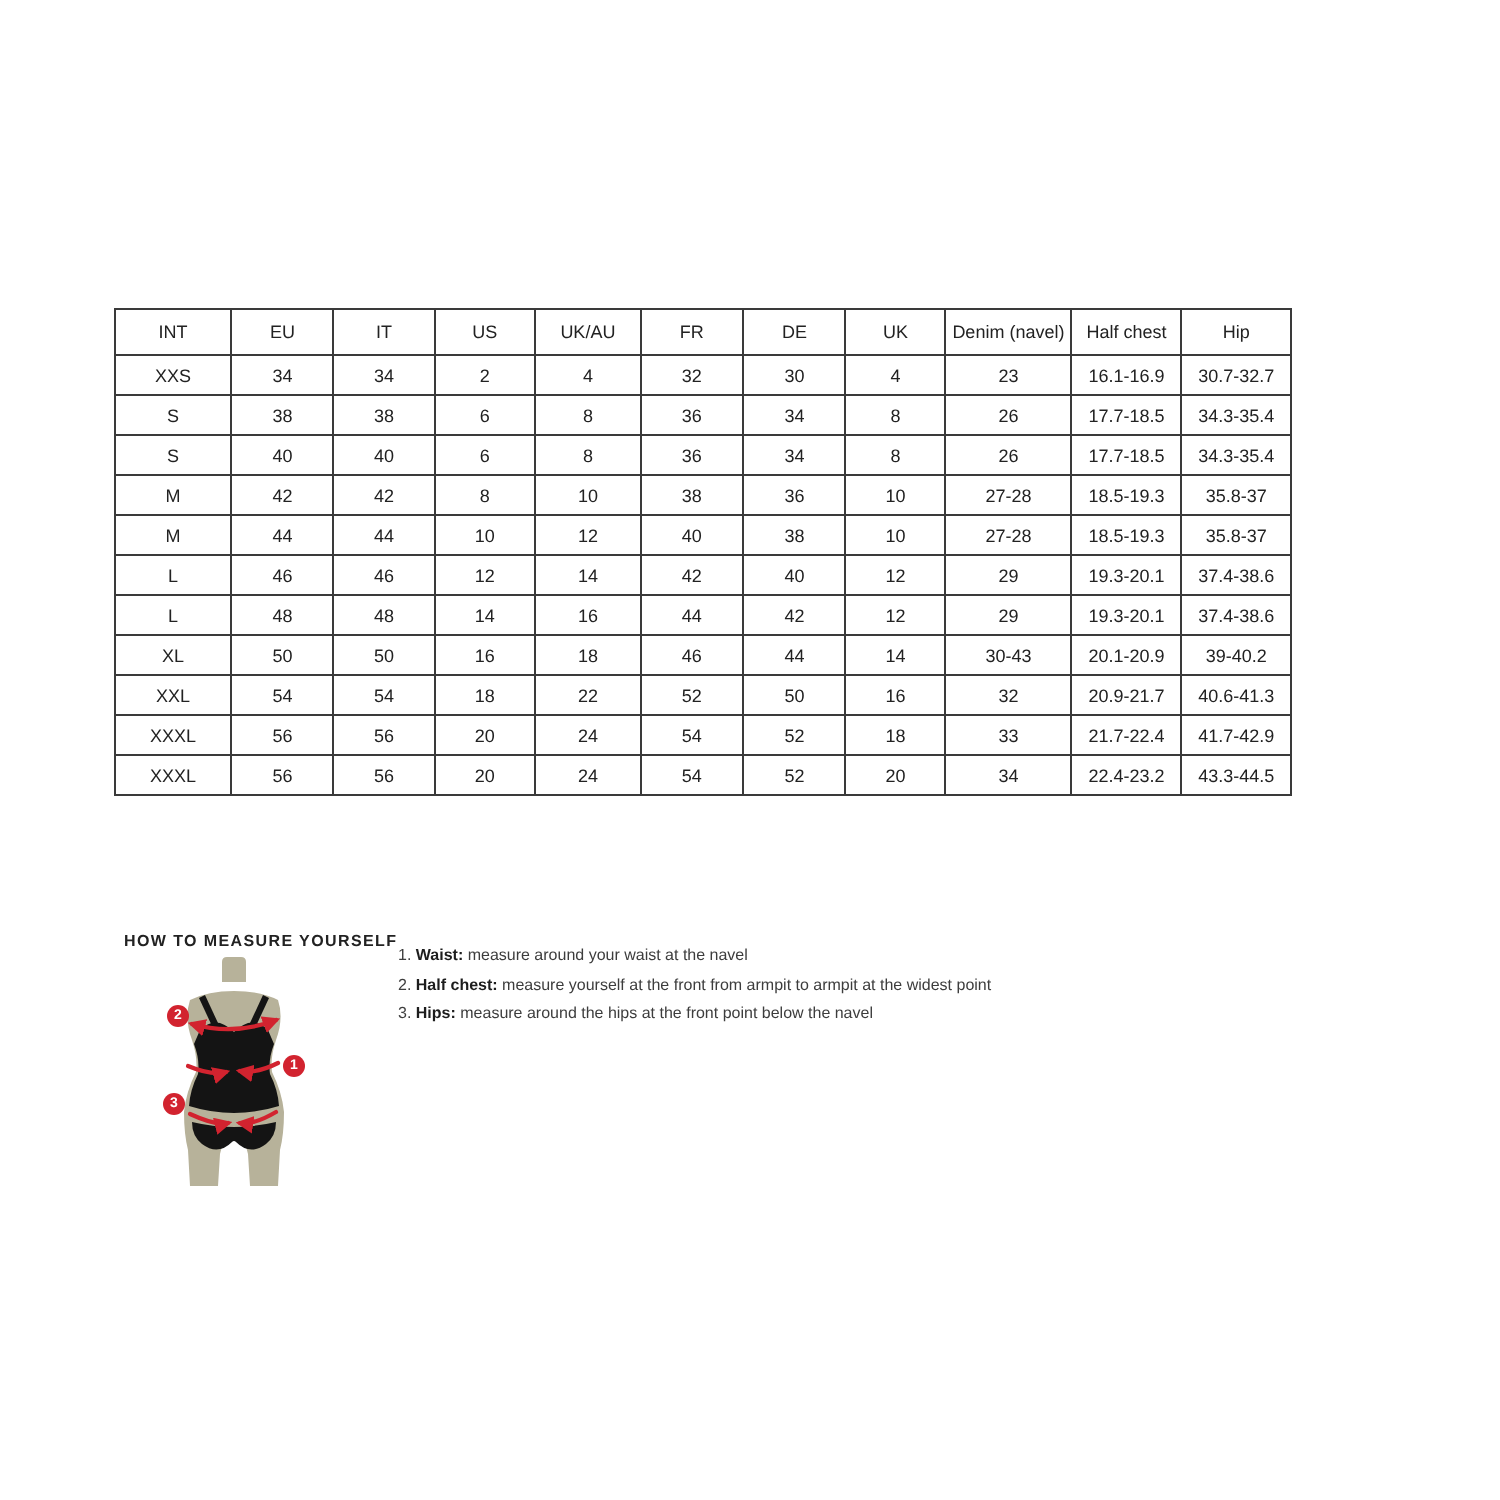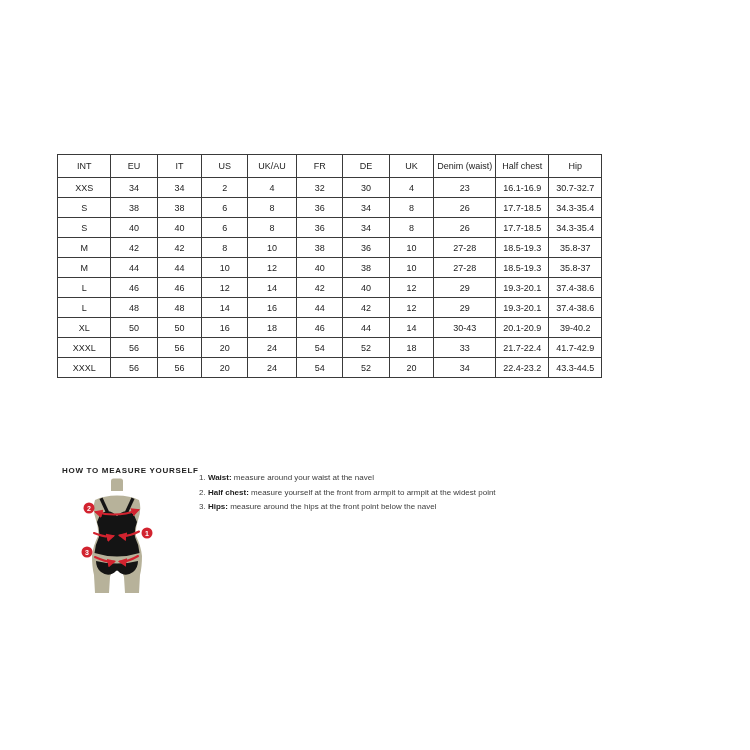--- a/index.html
+++ b/index.html
@@ -1,20 +1,20 @@
 <!DOCTYPE html>
 <html style="--accent-red: #d2232f; --mannequin-tan: #b7b29a; --garment-black: #141414;"><head>
 <meta charset="utf-8">
 <style>
   html,body{margin:0;padding:0;}
   body{
     width:750px;height:750px;background:#ffffff;
     font-family:"Liberation Sans",sans-serif;color:#222;
   }
-  .page{position:relative;width:602px;height:750px;overflow:hidden;background:#fff;}
+  .page{position:relative;width:602px;height:750px;overflow:hidden;background:#fff;padding-left:44px;}
 
   
   .chart-wrap{position:absolute;left:57px;top:154px;}
   table{border-collapse:collapse;table-layout:fixed;}
   col.c0{width:63px}col.c1{width:57px}col.c2{width:56px}col.c3{width:56px}
   col.c4{width:56px}col.c5{width:57px}col.c6{width:57px}col.c7{width:55px}
   col.c8{width:64px}col.c9{width:57px}col.c10{width:57px}
   th,td{
     border:1px solid #3a3a3a;font-size:9px;font-weight:normal;
     text-align:center;vertical-align:middle;padding:0;color:#222;
@@ -65,21 +65,21 @@
       <thead>
           <tr>
             <th>INT</th>
             <th>EU</th>
             <th>IT</th>
             <th>US</th>
             <th>UK/AU</th>
             <th>FR</th>
             <th>DE</th>
             <th>UK</th>
-            <th>Denim (waist)</th>
+            <th>Denim (navel)</th>
             <th>Half chest</th>
             <th>Hip</th>
           </tr>
         </thead>
       <tbody>
           <tr>
             <td>XXS</td>
             <td>34</td>
             <td>34</td>
             <td>2</td>
@@ -176,20 +176,33 @@
             <td>16</td>
             <td>18</td>
             <td>46</td>
             <td>44</td>
             <td>14</td>
             <td>30-43</td>
             <td>20.1-20.9</td>
             <td>39-40.2</td>
           </tr>
           <tr>
+            <td>XXL</td>
+            <td>54</td>
+            <td>54</td>
+            <td>18</td>
+            <td>22</td>
+            <td>52</td>
+            <td>50</td>
+            <td>16</td>
+            <td>32</td>
+            <td>20.9-21.7</td>
+            <td>40.6-41.3</td>
+          </tr>
+          <tr>
             <td>XXXL</td>
             <td>56</td>
             <td>56</td>
             <td>20</td>
             <td>24</td>
             <td>54</td>
             <td>52</td>
             <td>18</td>
             <td>33</td>
             <td>21.7-22.4</td>

